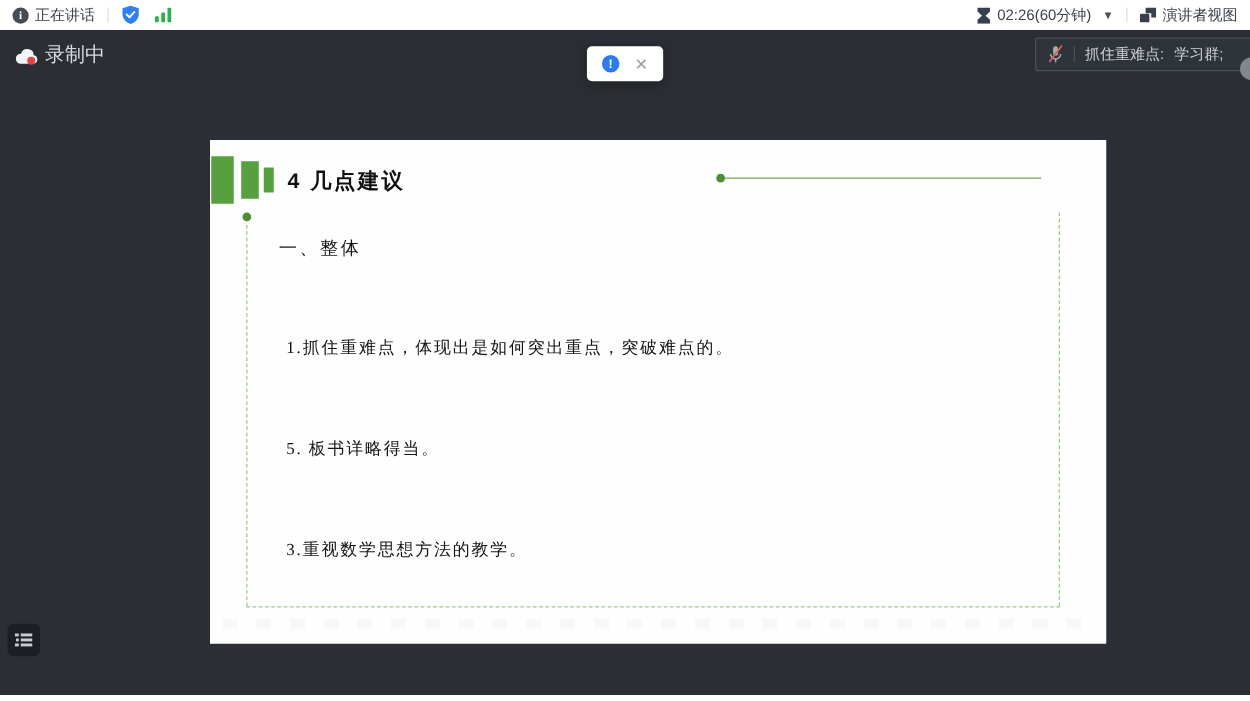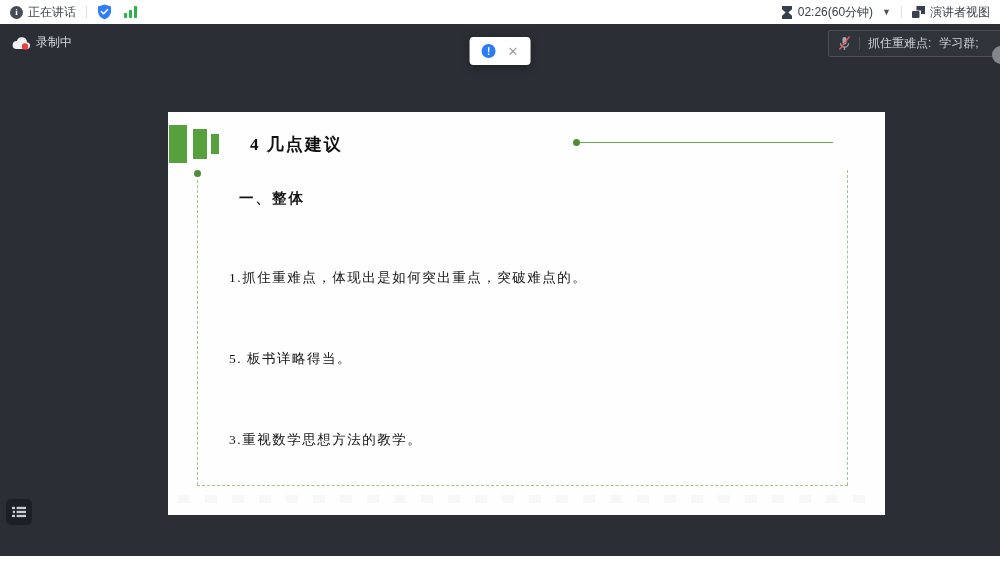--- a/index.html
+++ b/index.html
@@ -16,21 +16,21 @@
   .info-circle { width:13px; height:13px; border-radius:50%; background:#464c57; color:#fff;
                  font-size:9px; font-weight:bold; display:flex; align-items:center;
                  justify-content:center; font-family:"Liberation Serif", serif; }
   .caret { font-size:9px; color:#4a5058; margin-left:4px; }
 
   
   .stage { position:absolute; top:24px; left:0; width:1000px; height:532px;
            background:#2b2f35; overflow:hidden; }
 
   .recording { position:absolute; left:12px; top:10px; display:flex; align-items:center;
-               gap:6px; color:#d9dbde; font-size:12px; }
+               gap:6px; color:#d9dbde; font-size:16px; }
 
   .toast { position:absolute; top:13px; left:50%; transform:translateX(-50%);
            height:28px; background:#fff; border-radius:4px; display:flex; align-items:center;
            padding:0 12px; gap:8px; font-size:12.5px; color:#33373e; white-space:nowrap;
            box-shadow:0 2px 10px rgba(0,0,0,0.35); }
   .toast-ico { width:14px; height:14px; border-radius:50%; background:#2b7bf5; color:#fff;
                font-size:10px; font-weight:bold; display:flex; align-items:center;
                justify-content:center; flex:0 0 auto; }
   .toast-close { color:#9aa0a8; font-size:13px; margin-left:4px; cursor:pointer; }
 
@@ -47,35 +47,35 @@
               justify-content:center; cursor:pointer; }
 
   
   .slide { position:absolute; left:168px; top:88px; width:717px; height:403px;
            background:#fefefe; }
   .bar { position:absolute; background:#56a03e; }
   .bar1 { left:1px;  top:13px; width:18px; height:38px; }
   .bar2 { left:25px; top:17px; width:14px; height:30px; }
   .bar3 { left:43px; top:22px; width:8px;  height:20px; }
   .slide-title { position:absolute; left:62px; top:21px; font-size:17px; font-weight:bold;
-                 letter-spacing:2px; color:#111; font-family:Liberation Serif, serif;margin-left:20px; }
+                 letter-spacing:2px; color:#111; font-family:Liberation Sans, sans-serif; }
   .title-dot { position:absolute; left:405px; top:27px; width:7px; height:7px;
                border-radius:50%; background:#4e8c35; }
   .title-line { position:absolute; left:412px; top:30px; width:253px; height:1px;
                 background:#6aa84f; }
   .corner-dot { position:absolute; left:26px; top:58px; width:7px; height:7px;
                 border-radius:50%; background:#4e8c35; }
   .dash-left  { position:absolute; left:29px;  top:68px;  height:305px; width:0;
                 border-left:1px dashed #9cc987; }
   .dash-right { position:absolute; left:679px; top:58px;  height:315px; width:0;
                 border-left:1px dashed #9cc987; }
   .dash-bottom{ position:absolute; left:29px;  top:373px; width:651px;  height:0;
                 border-top:1px dashed #9cc987; }
-  .section-heading { position:absolute; left:71px; top:77px; font-size:14.5px;
-                     font-weight:bold; letter-spacing:2px; color:#151515;text-align:center; }
+  .section-heading { position:absolute; left:55px; top:77px; font-size:14.5px;
+                     font-weight:normal; letter-spacing:2px; color:#151515;text-align:center; }
   .items { position:absolute; left:61px; top:98px; width:630px; font-size:13.5px;
            line-height:27px; letter-spacing:1.5px; color:#141414; white-space:pre-wrap;
            font-family:"Liberation Serif", serif; }
   .watermark { position:absolute; left:10px; top:383px; width:697px; height:8px; opacity:.5;
                background:repeating-linear-gradient(90deg, rgba(120,130,120,0.10) 0 12px,
                           transparent 12px 27px); }
 </style>
 </head>
 <body>
 

